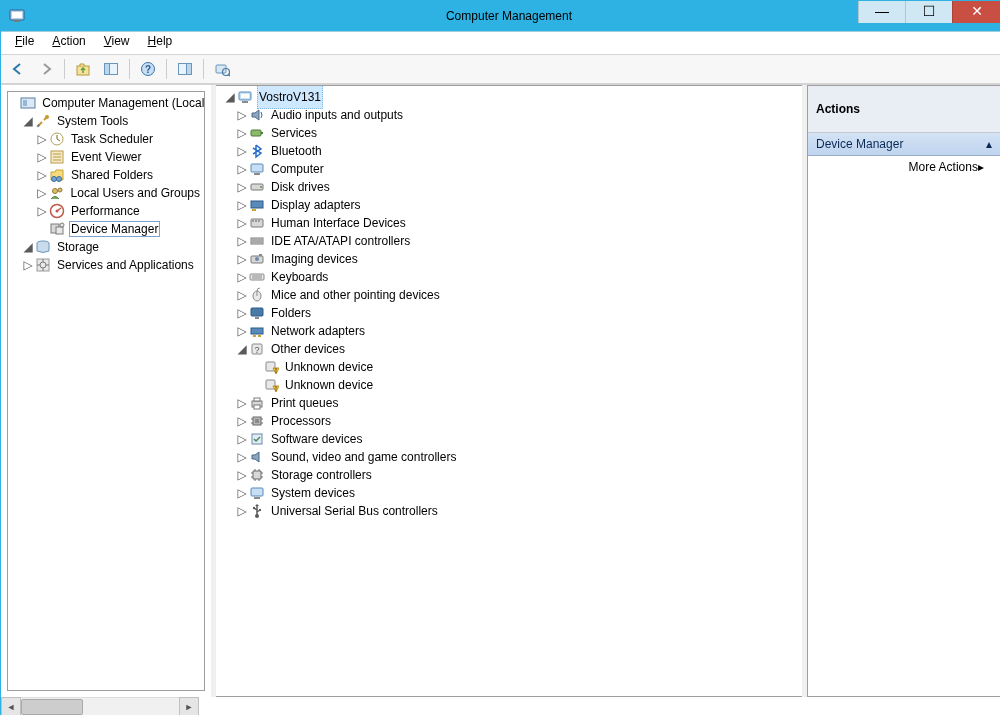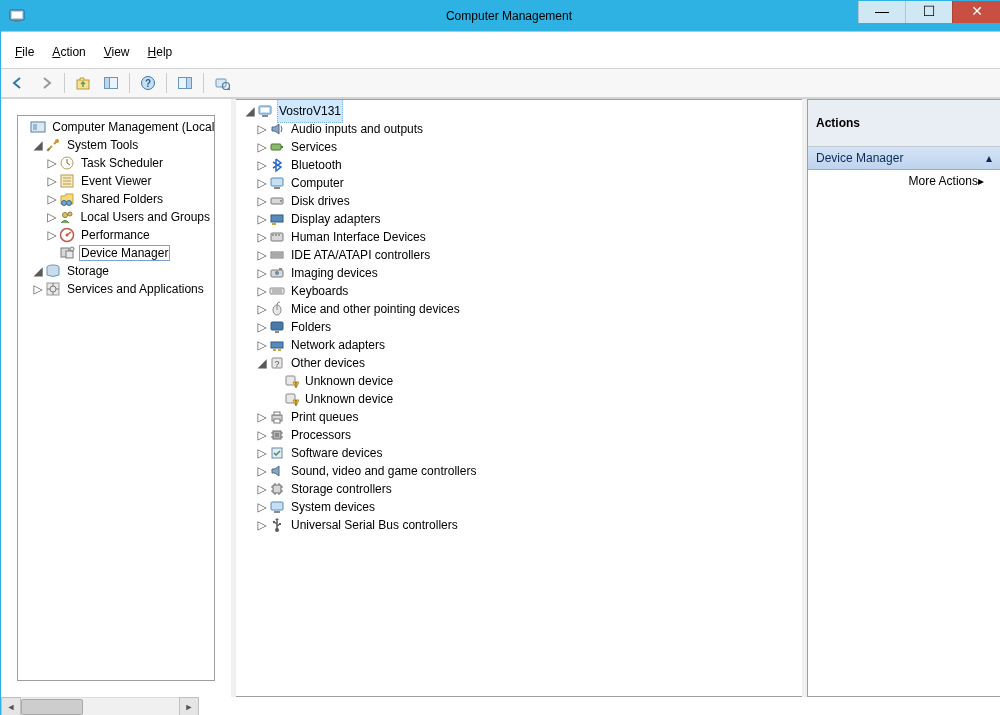--- a/index.html
+++ b/index.html
@@ -4,29 +4,29 @@
 <style>
 html,body{margin:0;padding:0;font-family:"Segoe UI",Tahoma,sans-serif;font-size:12px;color:#000;background:#fff;height:100%;overflow:hidden}
 .window{width:1000px;height:715px;display:flex;flex-direction:column;background:#fff;border:1px solid #2db2e3}
 .titlebar{height:30px;background:linear-gradient(#2db2e3,#2db2e3);display:flex;align-items:center;color:#000;padding-left:8px;position:relative;border-bottom:1px solid #9fcde0}
 .titlebar .appicon{width:16px;height:16px;margin-right:8px;display:inline-block}
 .titlebar .title{position:absolute;left:16px;right:0;text-align:center;pointer-events:none}
 .titlebar .controls{position:absolute;right:0;top:0;display:flex}
 .titlebar .controls div{width:46px;height:22px;text-align:center;line-height:20px;font-size:14px;border-left:1px solid rgba(0,0,0,.15)}
 .titlebar .controls .min,.titlebar .controls .max{background:#cfe8f3}
 .titlebar .controls .close{background:#c94f43;color:#fff;width:48px}
-.menubar{height:22px;background:#fff;border-bottom:1px solid #d4d4d4;display:flex;align-items:flex-end;padding:7px 6px;gap:2px}
+.menubar{height:22px;background:#fff;border-bottom:1px solid #d4d4d4;display:flex;align-items:flex-start;padding:0 6px;gap:2px}
 .menubar .item{padding:2px 8px}
 .menubar .item u{text-decoration:underline}
 .toolbar{height:28px;background:#f7f7f7;border-bottom:1px solid #d4d4d4;display:flex;align-items:center;padding:0 4px;gap:2px}
 .toolbar .btn{width:24px;height:22px;display:flex;align-items:center;justify-content:center;border:1px solid transparent;border-radius:2px}
 .toolbar .sep{width:1px;height:20px;background:#ccc;margin:0 3px}
 .body{flex:1;display:flex;min-height:0;border-top:1px solid #d4d4d4}
 .pane{overflow:auto;background:#fff}
-.left{width:198px;border:1px solid #9e9e9e;margin:16px;box-sizing:border-box}
+.left{width:198px;border:1px solid #9e9e9e;margin:6px;box-sizing:border-box}
 .center{flex:1;border-top:1px solid #9e9e9e;border-bottom:1px solid #9e9e9e;margin:0}
 .right{width:192px;border:1px solid #9e9e9e}
 .splitter{width:5px;background:#f0f0f0;cursor:col-resize}
 .tree{padding:2px 0;white-space:nowrap}
 .tree-row{display:flex;align-items:center;height:18px;padding:0 2px}
 .tree-row .exp{width:12px;height:12px;display:inline-flex;align-items:center;justify-content:center;margin-right:1px;color:#5a5a5a}
 .tree-row .exp.none{visibility:hidden}
 .tree-row .icon{width:16px;height:16px;margin-right:4px;display:inline-flex;align-items:center;justify-content:center}
 .tree-row .label{padding:0 2px}
 .tree-row.selected .label{background:#cde8ff;border:1px dotted #7fb8e0;padding:4px 1px}

